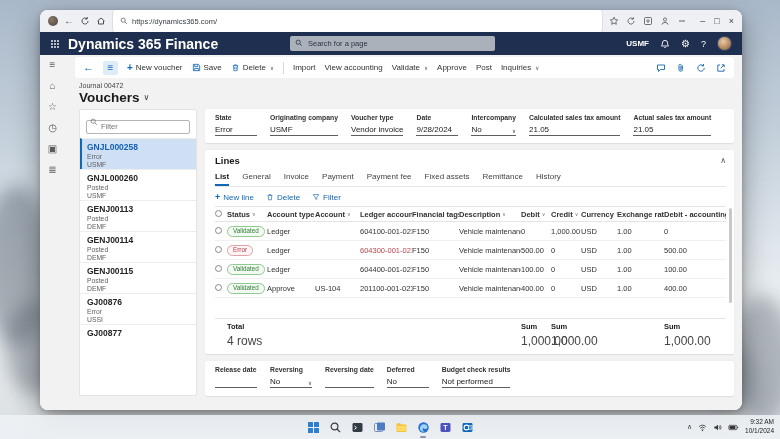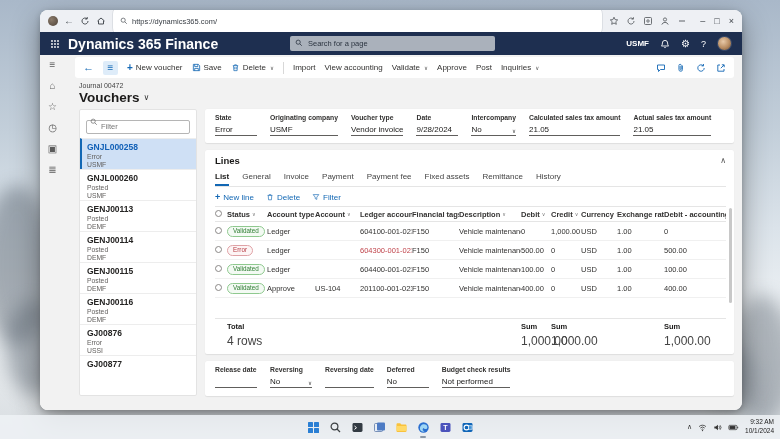--- a/index.html
+++ b/index.html
@@ -325,25 +325,20 @@
     <div class="vsub">Posted</div>
     <div class="vsub">DEMF</div>
   </div>
 
   <div class="vitem">
     <div class="vid">GENJ00115</div>
     <div class="vsub">Posted</div>
     <div class="vsub">DEMF</div>
   </div>
 
-  <div class="vitem">
-    <div class="vid">GENJ00116</div>
-    <div class="vsub">Posted</div>
-    <div class="vsub">DEMF</div>
-  </div>
 
   <div class="vitem">
     <div class="vid">GJ00876</div>
     <div class="vsub">Error</div>
     <div class="vsub">USSI</div>
   </div>
 
   <div class="vitem">
     <div class="vid">GJ00877</div>
 

